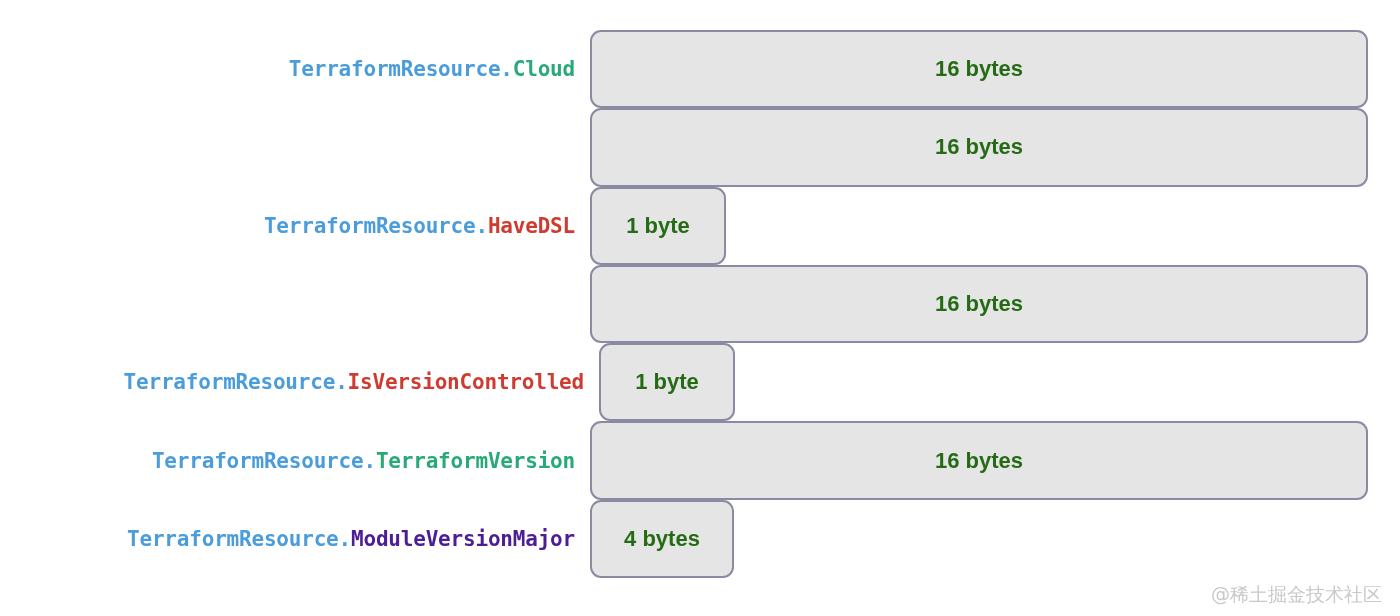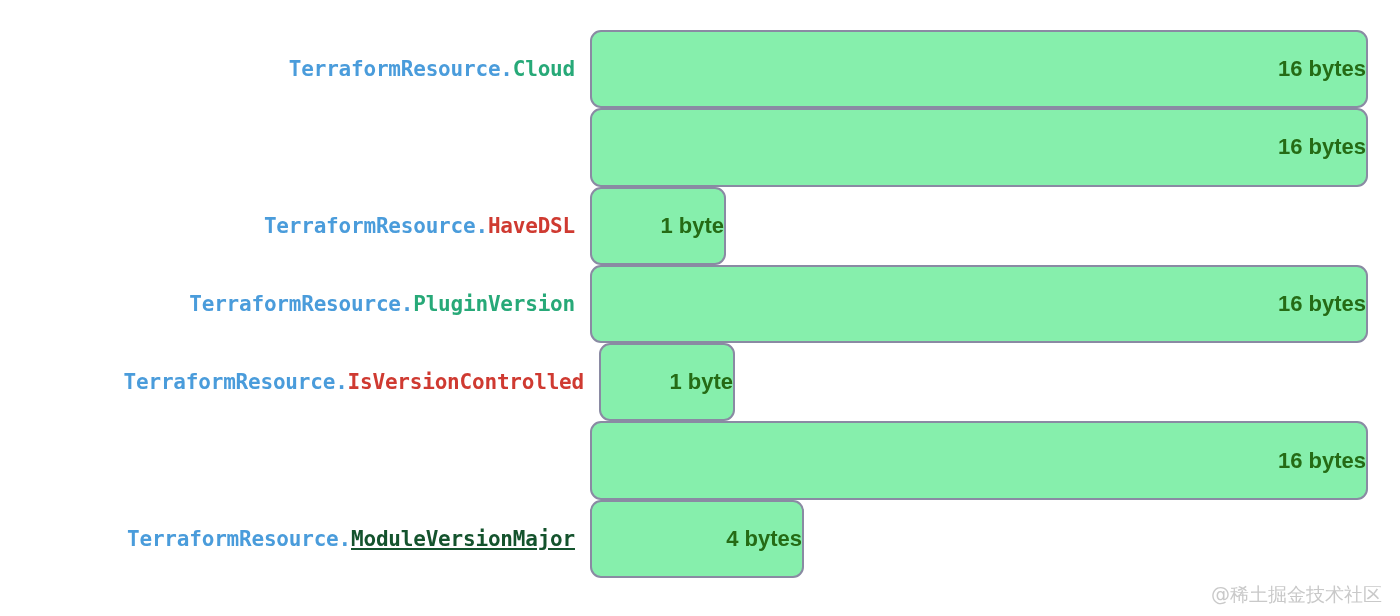--- a/index.html
+++ b/index.html
@@ -45,34 +45,34 @@
     font-family: "DejaVu Sans Mono", "Liberation Mono", monospace;
     font-weight: bold;
     font-size: 21px;
     letter-spacing: -0.2px;
     white-space: nowrap;
   }
 
   .lbl-prefix { color: #4a9cdb; }
   .lbl-suffix-green  { color: #27a978; }
   .lbl-suffix-red    { color: #cf3a31; text-align: right; }
-  .lbl-suffix-purple { color: #14532d; text-decoration: underline; }
+  .lbl-suffix-purple { color: #4c1d95; }
 
   .bar {
     position: absolute;
     left: 578px;
     top: 0;
     height: 78.28px;
     box-sizing: border-box;
-    background: #86efac;
+    background: #e5e5e5;
     border: 2px solid #8a8aa3;
     border-radius: 11px;
     display: flex;
     align-items: center;
-    justify-content: flex-end;
+    justify-content: center;
   }
 
   .bar-text {
     font-family: "Liberation Sans", sans-serif;
     font-weight: bold;
     font-size: 22px;
     color: #256b15;
     white-space: nowrap;
   }
 
@@ -107,44 +107,44 @@
       </div>
       <div class="row" style="top: 186.56px;">
         <div class="label-wrap">
           <div class="label-text"><span class="lbl-prefix">TerraformResource.</span><span class="lbl-suffix-red">HaveDSL</span></div>
         </div>
         <div class="bar" style="width: 136px;">
           <span class="bar-text">1 byte</span>
         </div>
       </div>
       <div class="row" style="top: 264.84px;">
-        <div class="label-wrap">
-          <div class="label-text"><span class="lbl-prefix">TerraformResource.</span><span class="lbl-suffix-green">PluginVersion</span></div>
-        </div>
         <div class="bar" style="width: 778px;">
           <span class="bar-text">16 bytes</span>
         </div>
       </div>
       <div class="row" style="top: 343.12px; margin-left: 9px;">
         <div class="label-wrap">
           <div class="label-text"><span class="lbl-prefix">TerraformResource.</span><span class="lbl-suffix-red">IsVersionControlled</span></div>
         </div>
         <div class="bar" style="width: 136px;">
           <span class="bar-text">1 byte</span>
         </div>
       </div>
       <div class="row" style="top: 421.4px;">
+        <div class="label-wrap">
+          <div class="label-text"><span class="lbl-prefix">TerraformResource.</span><span class="lbl-suffix-green">TerraformVersion</span></div>
+        </div>
         <div class="bar" style="width: 778px;">
           <span class="bar-text">16 bytes</span>
         </div>
       </div>
       <div class="row" style="top: 499.68px;">
         <div class="label-wrap">
           <div class="label-text"><span class="lbl-prefix">TerraformResource.</span><span class="lbl-suffix-purple">ModuleVersionMajor</span></div>
         </div>
-        <div class="bar" style="width: 214px;">
+        <div class="bar" style="width: 144px;">
           <span class="bar-text">4 bytes</span>
         </div>
       </div>
     </div>
 
   <div class="watermark">@稀土掘金技术社区</div>
 </div>
 
 </body></html>

